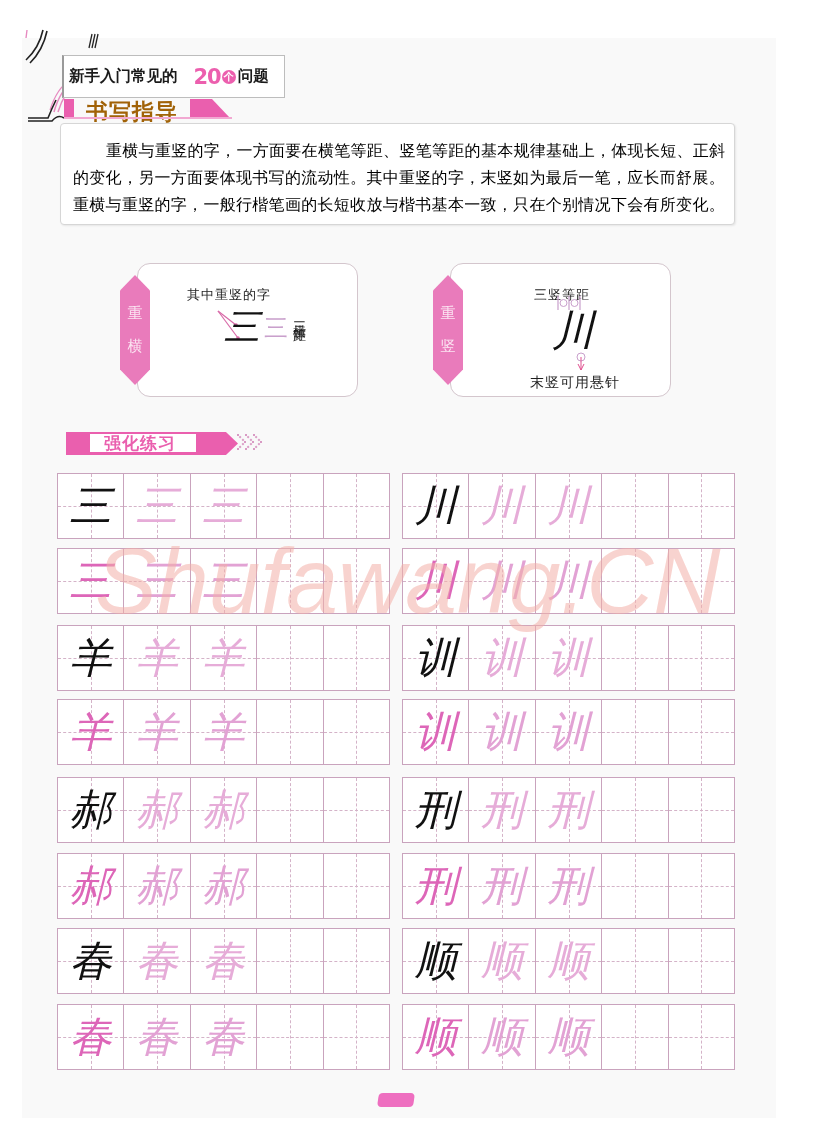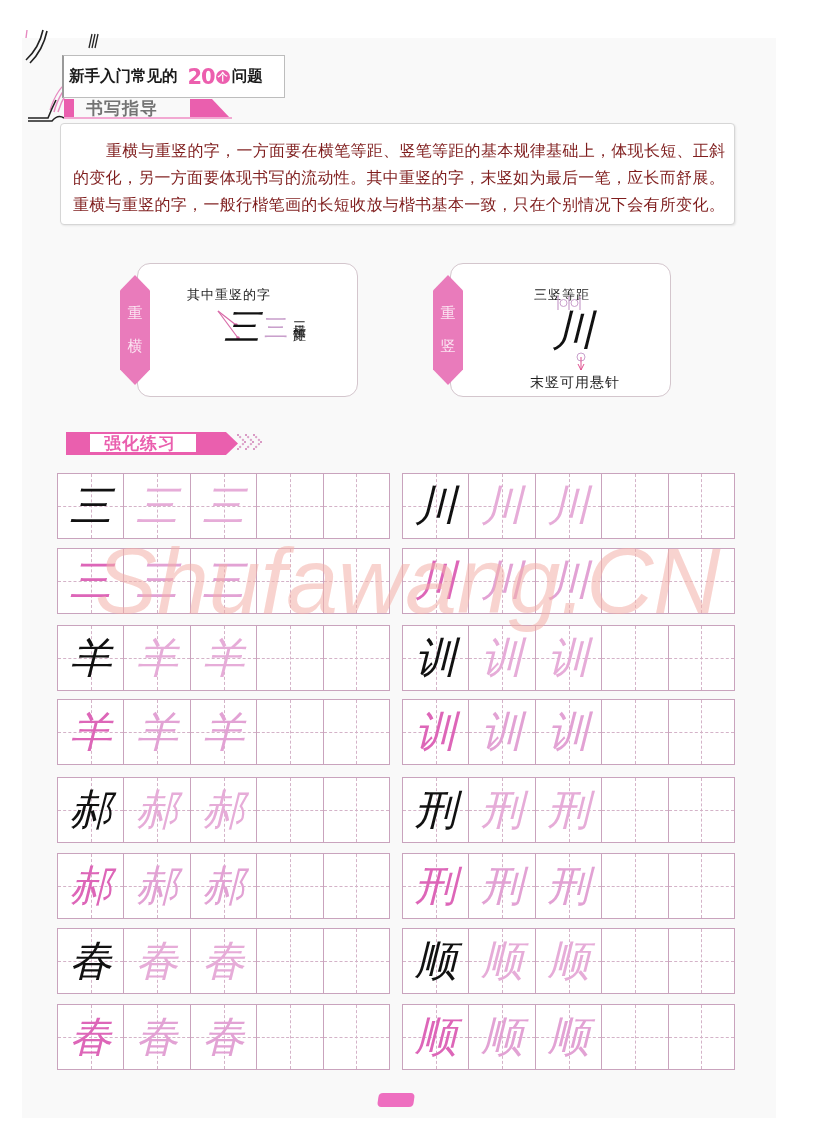--- a/index.html
+++ b/index.html
@@ -4,33 +4,33 @@
 <style>
   html,body{margin:0;padding:0;}
   body{width:816px;height:1128px;position:relative;background:#ffffff;overflow:hidden;
        font-family:"DejaVu Serif",serif;color:#1a1a1a;}
   .abs{position:absolute;}
   .page{left:22px;top:38px;width:754px;height:1080px;background:#f9f9f9;}
   
   .hdr{left:62px;top:55px;width:223px;height:43px;background:#fff;border:1px solid #bdbdbd;border-left:2px solid #9a9a9a;
        box-sizing:border-box;display:flex;align-items:center;padding-left:5px;font-family:"DejaVu Sans",sans-serif;
        font-weight:bold;font-size:15.5px;color:#1a1a1a;white-space:nowrap;}
-  .hdr .num{color:#ec5fae;font-size:21px;font-weight:bold;letter-spacing:-1px;margin-left:10px;}
+  .hdr .num{color:#ec5fae;font-size:21px;font-weight:bold;letter-spacing:-1px;margin-left:16px;}
   .hdr .meas{display:inline-block;width:14px;height:14px;border-radius:50%;background:#ec5fae;color:#fff;font-size:10px;
              line-height:14px;text-align:center;margin:0 2px 0 1px;}
   
   .tab1{left:64px;top:98px;width:168px;height:22px;}
   .tab1 .sq{position:absolute;left:0;top:1px;width:10px;height:19px;background:#ea5fae;}
-  .tab1 .txt{position:absolute;left:22px;top:-1px;font-family:"DejaVu Sans",sans-serif;font-weight:bold;font-size:17px;color:#737373;letter-spacing:1px;}
+  .tab1 .txt{position:absolute;left:22px;top:-1px;font-family:"DejaVu Sans",sans-serif;font-weight:bold;font-size:22px;color:#a16207;letter-spacing:1px;}
   .tab1 .trap{position:absolute;left:126px;top:1px;width:40px;height:19px;background:#ea5fae;clip-path:polygon(0 0,55% 0,100% 100%,0 100%);}
   .tab1 .line{position:absolute;left:0;top:19px;width:168px;height:2px;background:#f2a9d2;}
   
   .guide{left:60px;top:123px;width:675px;height:102px;background:#fff;border:1px solid #d6d6d6;border-radius:4px;
          box-shadow:1px 1px 2px rgba(0,0,0,0.08);box-sizing:border-box;}
-  .gline{position:absolute;left:12px;font-size:16px;line-height:27px;white-space:nowrap;letter-spacing:0.3px;color:#7f1d1d;}
+  .gline{position:absolute;left:12px;font-size:16px;line-height:27px;white-space:nowrap;letter-spacing:0.3px;color:#000000;}
   
   .card{width:221px;height:134px;background:#fff;border:1.5px solid #d4c6cd;border-radius:13px;box-sizing:border-box;}
   .hex{width:30px;height:110px;background:#e97bbb;clip-path:polygon(50% 0,100% 14%,100% 86%,50% 100%,0 86%,0 14%);
        display:flex;flex-direction:column;align-items:center;justify-content:center;gap:14px;color:#fbe3f1;font-size:15px;}
   .note{font-size:13px;color:#1e1e1e;white-space:nowrap;letter-spacing:1px;}
   .vnote{writing-mode:vertical-rl;font-size:13px;letter-spacing:3px;color:#1e1e1e;}
   .bigch{font-size:38px;color:#111;font-style:italic;line-height:1;}
   
   .tab2{left:58px;top:432px;width:172px;height:23px;background:#ea5fae;clip-path:polygon(0 0,93% 0,100% 50%,93% 100%,0 100%);margin-left:8px;}
   .tab2 .inset{position:absolute;left:24px;top:2px;width:106px;height:18px;background:#fff;}

